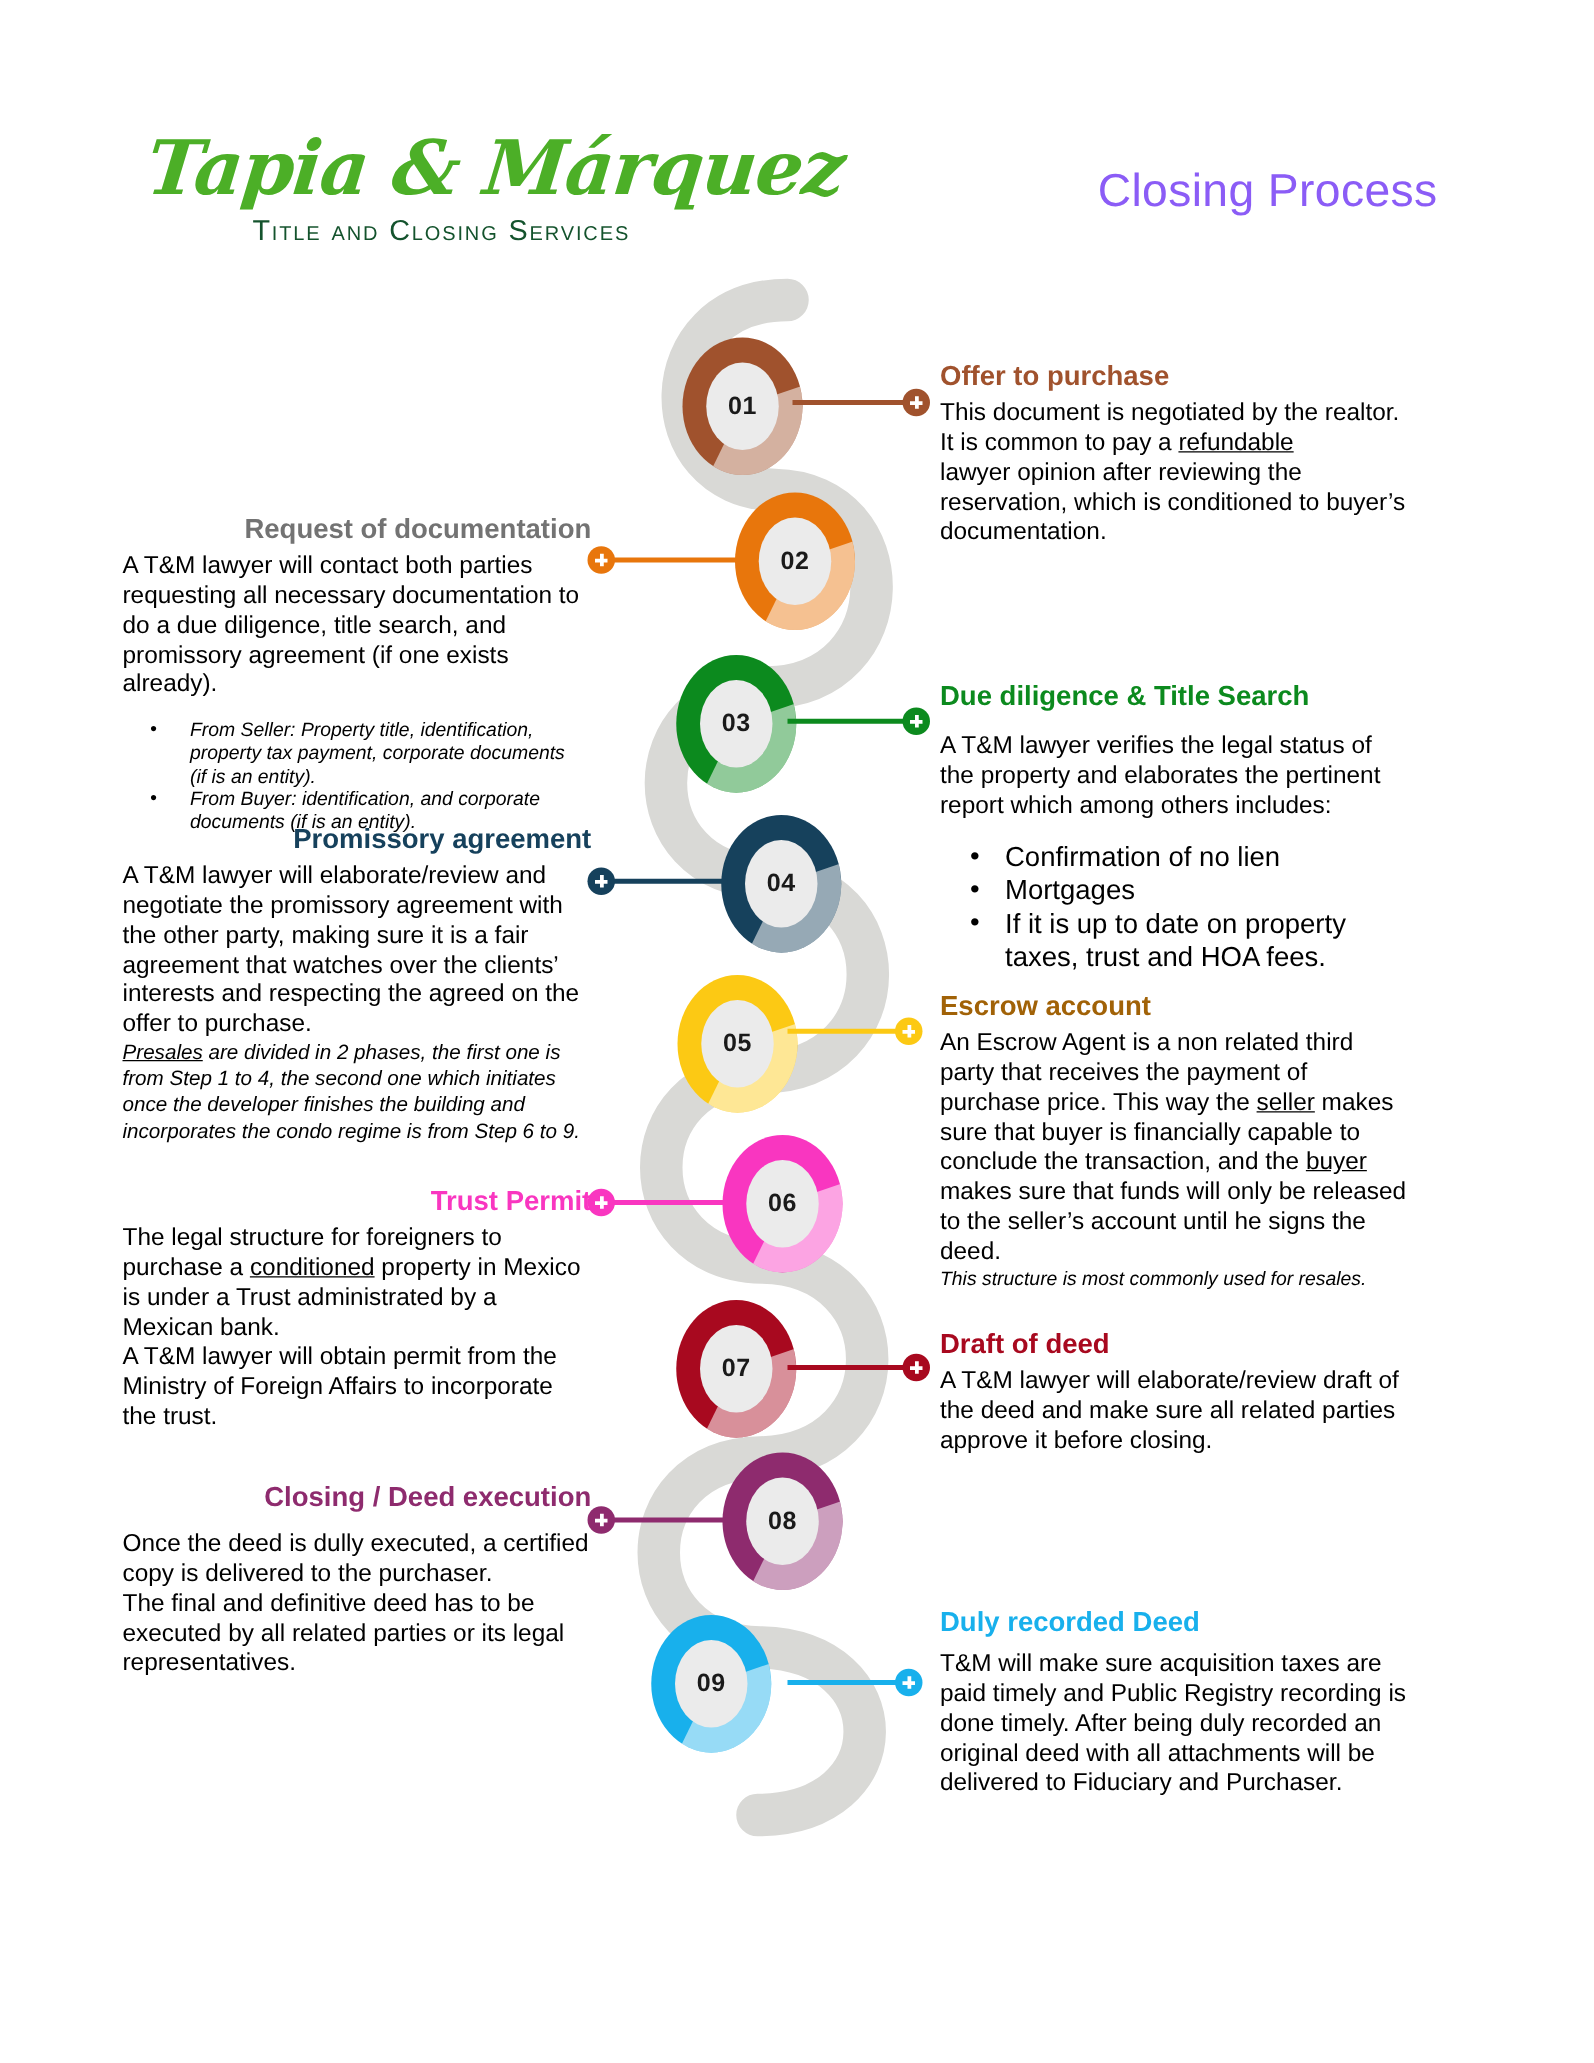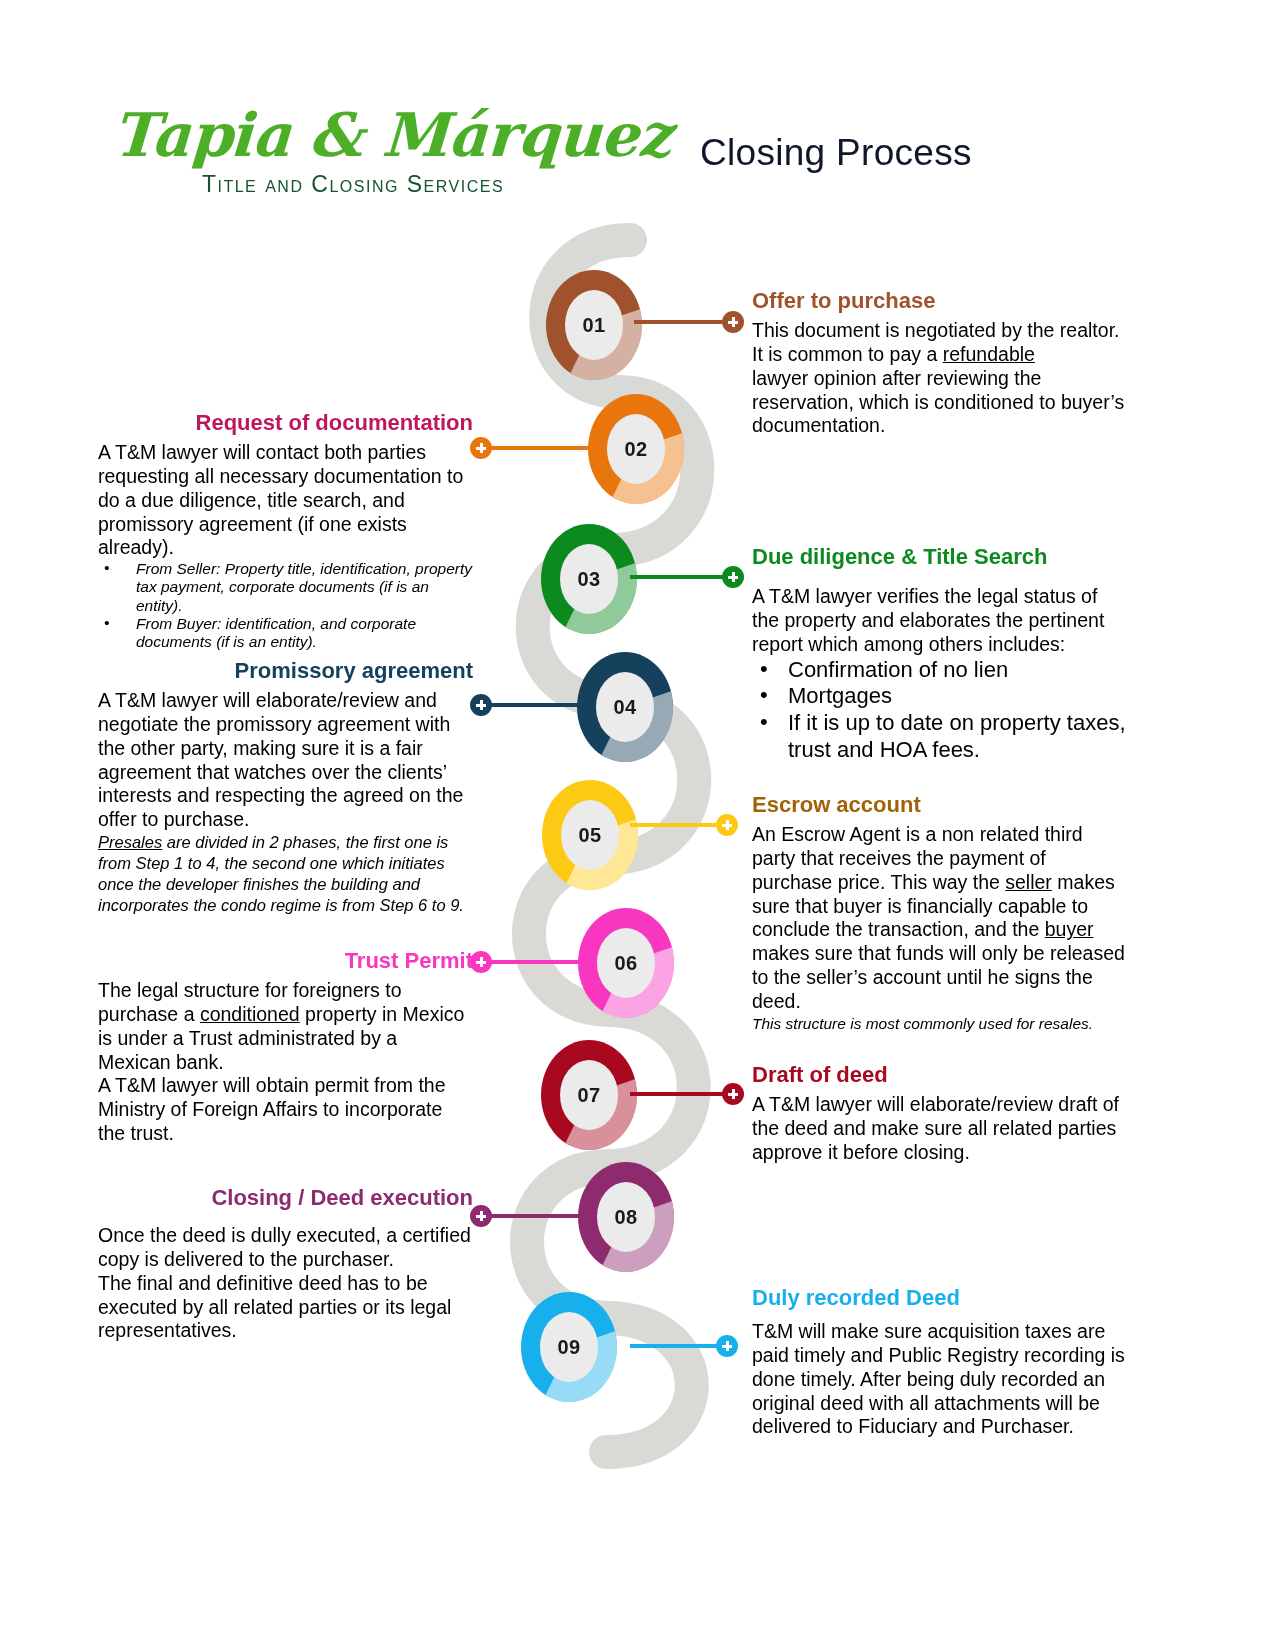--- a/index.html
+++ b/index.html
@@ -45,23 +45,23 @@
     font-variant: small-caps;
     letter-spacing: 1.5px;
     white-space: nowrap;
     padding-left: 50px;
   }
   #page-title {
     position: absolute;
     left: 700px;
     top: 132px;
     width: 450px;
-    text-align: left;
+    text-align: right;
     font-size: 37px;
-    color: #0f172a;
+    color: #8b5cf6;
     font-weight: normal;
     letter-spacing: 0.3px;
   }
 
   
   #ribbon { position: absolute; left: 0; top: 0; width: 1275px; height: 1650px; pointer-events: none; }
 
   
   .node {
     position: absolute;
@@ -140,21 +140,21 @@
     font-size: 19.5px;
     line-height: 1.22;
     color: #000000;
   }
   .block .b-body p { margin: 0; }
   .block.right { left: 752px; width: 375px; text-align: left; }
   .block.right .b-title { text-align: left; }
   .block.left  { left: 98px; width: 375px; text-align: left; }
   .block.left .b-title { text-align: right; }
 
-  ul.b-list { margin: 0; padding: 0; list-style: none; }
+  ul.b-list { margin: 16px; padding: 0; list-style: none; }
   ul.b-list li {
     position: relative;
     padding-left: 36px;
     line-height: 1.22;
   }
   ul.b-list li::before {
     content: "\2022";
     position: absolute;
     left: 8px;
     top: -1px;
@@ -288,21 +288,21 @@
   <div class="b-body">
     <p><span>This document is negotiated by the realtor.</span></p>
     <p><span>It is common to pay a </span><span class="u">refundable</span></p>
     <p><span>lawyer opinion after reviewing the</span></p>
     <p><span>reservation, which is conditioned to buyer’s</span></p>
     <p><span>documentation.</span></p>
   </div>
 </div>
 
 <div class="block left" style="top:410px;">
-  <div class="b-title" style="color:#be185d;">Request of documentation</div>
+  <div class="b-title" style="color:#737373;">Request of documentation</div>
   <div class="b-body">A T&amp;M lawyer will contact both parties requesting all necessary documentation to do a due diligence, title search, and promissory agreement (if one exists already).</div>
   <ul class="b-list small">
     <li>From Seller: Property title, identification,  property tax payment, corporate documents (if is an entity).</li>
     <li>From Buyer: identification, and corporate documents (if is an entity).</li>
   </ul>
 </div>
 
 <div class="block right" style="top:544px;">
   <div class="b-title" style="color:#0c8a1e; margin-bottom:16px;">Due diligence &amp; Title Search</div>
   <div class="b-body">A T&amp;M lawyer verifies the legal status of the property and elaborates the pertinent report which among others includes:</div>

